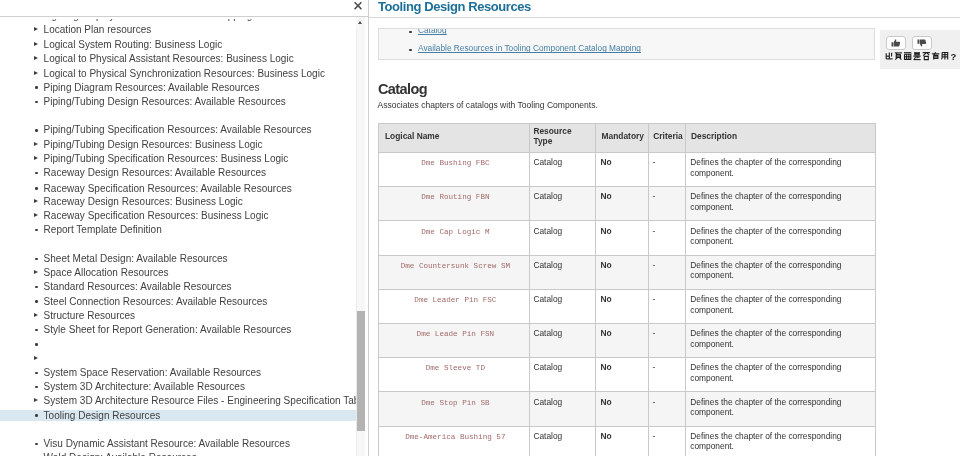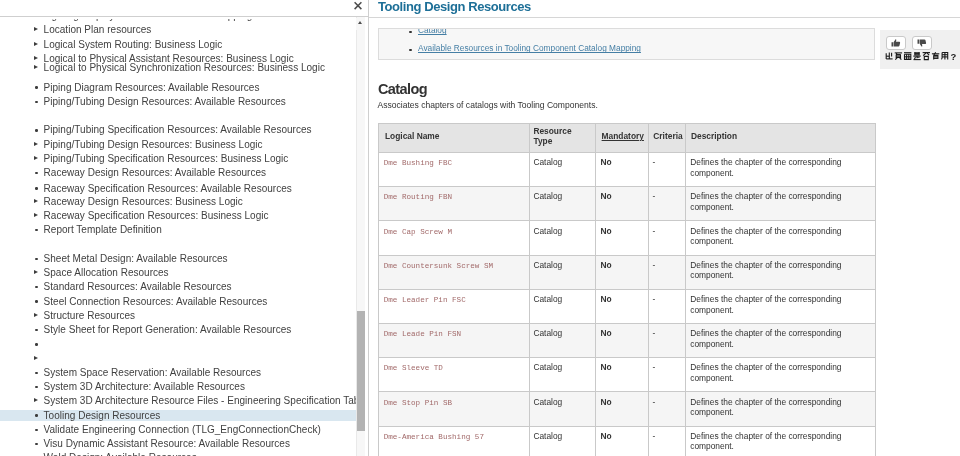--- a/index.html
+++ b/index.html
@@ -42,23 +42,23 @@
   letter-spacing:-0.6px; line-height:15px; }
 #para { position:absolute; left:377.5px; top:100px; font-size:8.55px; color:#333; line-height:10px; }
 
 #tbl { position:absolute; left:377.5px; top:122.5px; border-collapse:collapse; table-layout:fixed;
   width:498px; font-size:8.4px; color:#333; }
 #tbl th, #tbl td { border:1px solid #c9c9c9; vertical-align:top; }
 #tbl th { background:#e4e4e4; text-align:left; font-size:8.4px; color:#333;
   padding:0 2px 3px 6.5px; height:25.5px; vertical-align:middle; line-height:10.5px; }
 #tbl td { height:29px; padding:4.2px 2px 0 5px; line-height:10.6px; }
 #tbl tr.even td { background:#f5f5f5; }
-td.c1 { padding-left:5.2px !important; }
+td.c1 { padding-left:5.2px !important;text-align:center; }
 td.c2 { padding-left:3.4px !important; } th.h2x { padding-left:3.4px !important; }
-td.c3 { padding-left:4.5px !important;font-weight:bold; } th.h3x { padding-left:5.6px !important;text-decoration:underline; }
+td.c3 { padding-left:4.5px !important;font-weight:bold; } th.h3x { padding-left:5.6px !important; }
 td.c4 { padding-left:3.5px !important; } th.h4x { padding-left:4.3px !important; }
 td.c5 { padding-left:4.2px !important; } th.h5x { padding-left:5px !important; }
 .mono { font-family:"Liberation Mono",monospace; font-size:7.6px; color:#a26a6a; }
 .colA { width:151.5px; } .colB { width:66px; } .colC { width:53px; } .colD { width:37px; } .colE { width:190px; }
 </style></head>
 <body>
 
 <div id="tree">
 <div class="trow" style="top:-9.4px">
       <span class="ttx">Lighting Display Resources: Available Mapping</span>
@@ -68,21 +68,21 @@
       <span class="ttx">Location Plan resources</span>
     </div>
 <div class="trow" style="top:19.2px">
       <span class="tri"></span>
       <span class="ttx">Logical System Routing: Business Logic</span>
     </div>
 <div class="trow" style="top:33.4px">
       <span class="tri"></span>
       <span class="ttx">Logical to Physical Assistant Resources: Business Logic</span>
     </div>
-<div class="trow" style="top:42px">
+<div class="trow" style="top:48px">
       <span class="tri"></span>
       <span class="ttx">Logical to Physical Synchronization Resources: Business Logic</span>
     </div>
 <div class="trow" style="top:62.0px">
       <span class="bul"></span>
       <span class="ttx">Piping Diagram Resources: Available Resources</span>
     </div>
 <div class="trow" style="top:76.2px">
       <span class="bul"></span>
       <span class="ttx">Piping/Tubing Design Resources: Available Resources</span>
@@ -157,24 +157,20 @@
       <span class="bul"></span>
       <span class="ttx">System 3D Architecture: Available Resources</span>
     </div>
 <div class="trow" style="top:375.8px">
       <span class="tri"></span>
       <span class="ttx">System 3D Architecture Resource Files - Engineering Specification Tables</span>
     </div>
 <div class="trow hl" style="top:390.1px">
       <span class="bul"></span>
       <span class="ttx">Tooling Design Resources</span>
-    </div>
-<div class="trow" style="top:404.4px">
-      <span class="bul"></span>
-      <span class="ttx">Validate Engineering Connection (TLG_EngConnectionCheck)</span>
     </div>
 <div class="trow" style="top:418.6px">
       <span class="bul"></span>
       <span class="ttx">Visu Dynamic Assistant Resource: Available Resources</span>
     </div>
 <div class="trow" style="top:432.9px">
       <span class="ttx">Weld Design: Available Resources</span>
     </div>
 </div>
 <div id="sb-top"></div>
@@ -290,21 +286,21 @@
         <td class="c5">Defines the chapter of the corresponding component.</td>
       </tr>
 <tr class="even">
         <td class="c1"><span class="mono">Dme Routing FBN</span></td>
         <td class="c2">Catalog</td>
         <td class="c3">No</td>
         <td class="c4">-</td>
         <td class="c5">Defines the chapter of the corresponding component.</td>
       </tr>
 <tr class="odd">
-        <td class="c1"><span class="mono">Dme Cap Screw M</span></td>
+        <td class="c1"><span class="mono">Dme Cap Logic M</span></td>
         <td class="c2">Catalog</td>
         <td class="c3">No</td>
         <td class="c4">-</td>
         <td class="c5">Defines the chapter of the corresponding component.</td>
       </tr>
 <tr class="even">
         <td class="c1"><span class="mono">Dme Countersunk Screw SM</span></td>
         <td class="c2">Catalog</td>
         <td class="c3">No</td>
         <td class="c4">-</td>

